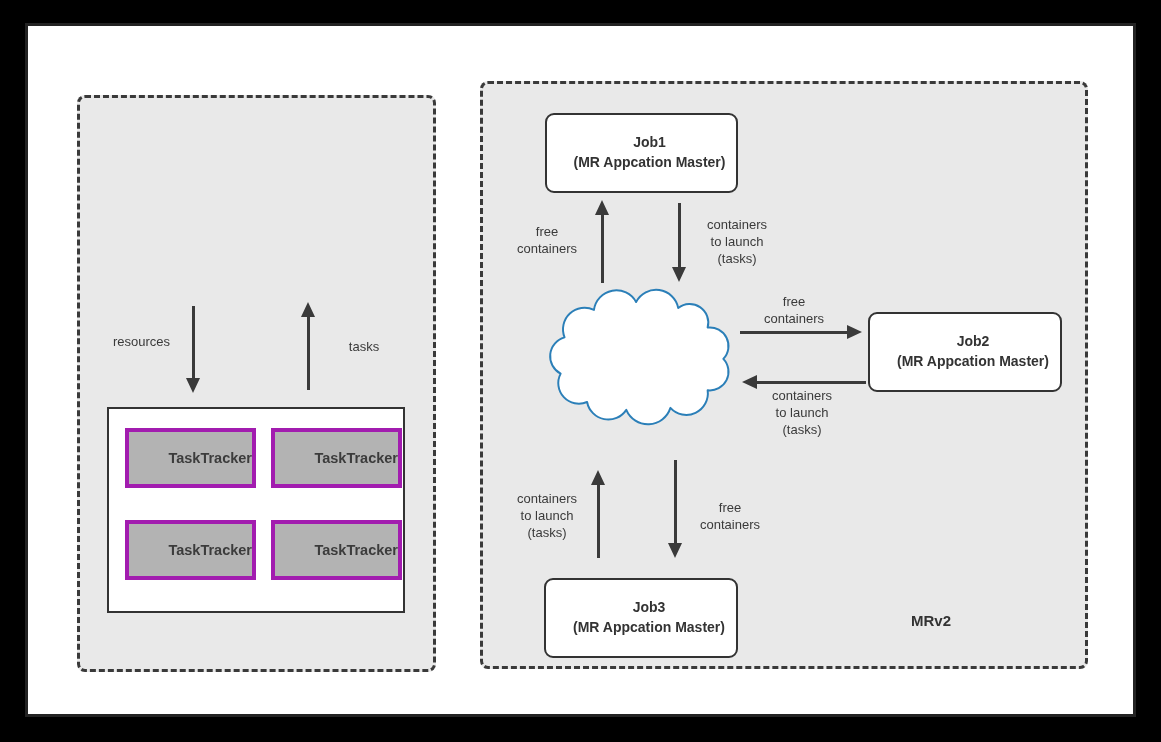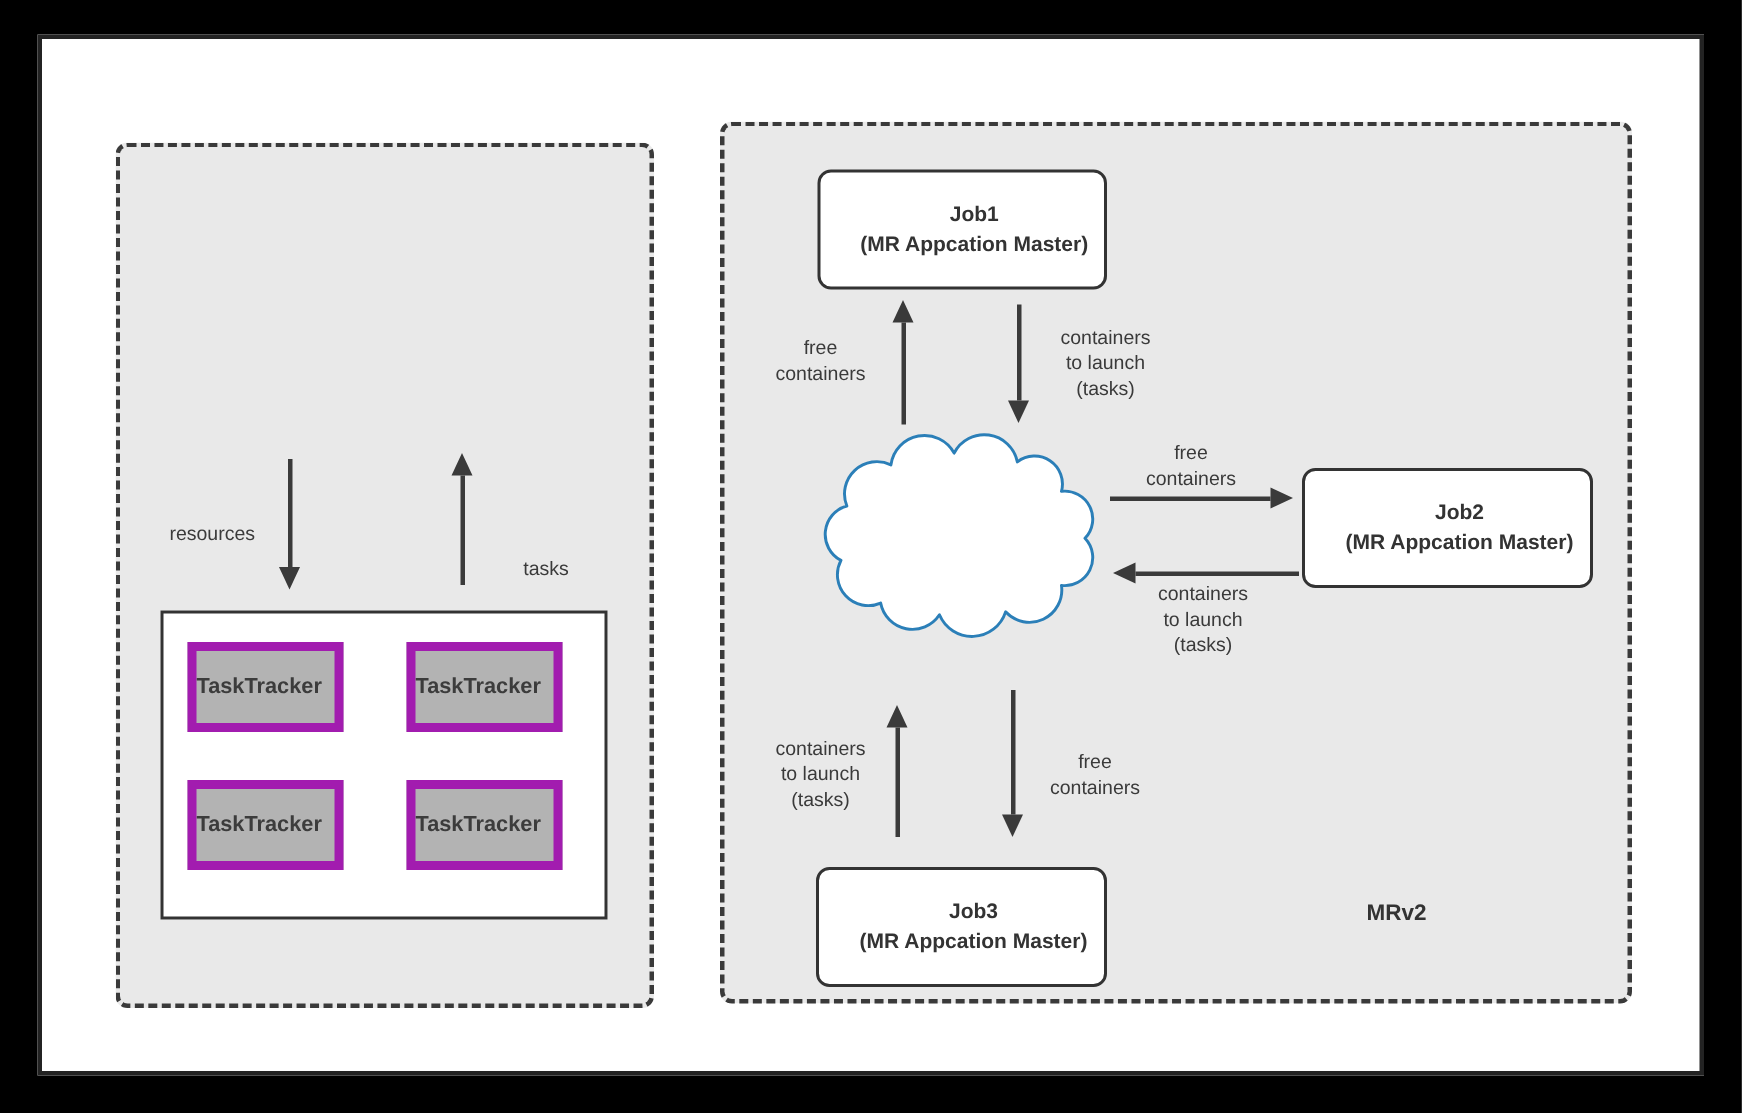--- a/index.html
+++ b/index.html
@@ -20,32 +20,32 @@
          color:#333; font-weight:700; font-size:14px; line-height:1.4; text-align:center;padding-left:16px; }
   .box.rounded { border-radius:9px; border-width:2.5px; }
 
   .jobtracker-box { left:167px; top:188px; width:169px; height:102px; }
   .job1-box { left:545px; top:113px; width:193px; height:80px; }
   .job2-box { left:868px; top:312px; width:194px; height:80px; }
   .job3-box { left:544px; top:578px; width:194px; height:80px; }
 
   .tt-container { position:absolute; left:107px; top:407px; width:298px; height:206px;
                   background:#ffffff; border:2px solid #333333; }
-  .tt-box { position:absolute; width:104px; height:60px; background:#b3b3b3; border:6px solid #a21caf;
-            display:flex; align-items:center; justify-content:flex-start;
+  .tt-box { position:absolute; width:131px; height:60px; background:#b3b3b3; border:4px solid #a21caf;
+            display:flex; align-items:center; justify-content:flex-end;
             color:#3c3c3c; font-weight:700; font-size:14.5px; }
   .tt-1 { left:16px;  top:19px; }
   .tt-2 { left:162px; top:19px; }
   .tt-3 { left:16px;  top:111px; }
   .tt-4 { left:162px; top:111px; }
 
   .lbl { position:absolute; font-weight:400; font-size:13px; color:#3a3a3a;
          text-align:center; white-space:pre-line; line-height:1.3; }
 
-  .panel-label { position:absolute; font-weight:700; font-size:15px; color:#333; text-align:center; }
+  .panel-label { position:absolute; font-weight:700; font-size:15px; color:#333; text-align:center;margin-top:12px; }
   .mrv1-label { left:107px; top:631px; width:298px; }
   .mrv2-label { left:881px; top:600px; width:100px; }
 
   .cloud-wrap { position:absolute; left:543px; top:279px; width:196px; height:150px; }
   .cloud-label { position:absolute; left:560px; top:429px; width:162px; text-align:center;
                  color:#6b6b6b; font-size:15px; line-height:1.35; font-weight:400; }
 
   
   .arrow { position:absolute; display:flex; }
   .arrow.v { flex-direction:column; width:16px; align-items:center; }
@@ -60,22 +60,22 @@
 </style>
 </head>
 <body>
 
 <div class="canvas">
   <div class="page"></div>
 
   <div class="panel panel-mrv1"></div>
 
 
-  <div class="lbl" style="left:94px; top:348px; width:95px;">resources</div>
-  <div class="lbl" style="left:334px; top:339px; width:60px;margin-top:32px;">tasks</div>
+  <div class="lbl" style="left:94px; top:334px; width:95px;">resources</div>
+  <div class="lbl" style="left:334px; top:339px; width:60px;">tasks</div>
 
   <div class="arrow v" style="left:185px; top:306px; height:87px;">
     <div class="shaft-v"></div>
     <div class="tri tri-down"></div>
   </div>
   <div class="arrow v" style="left:300px; top:302px; height:88px;">
     <div class="tri tri-up"></div>
     <div class="shaft-v"></div>
   </div>
 

